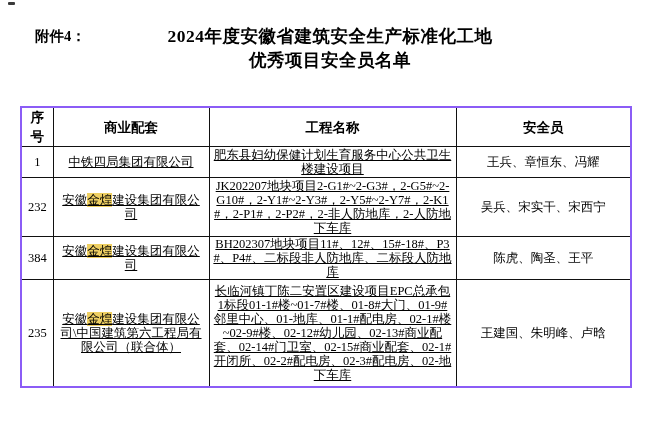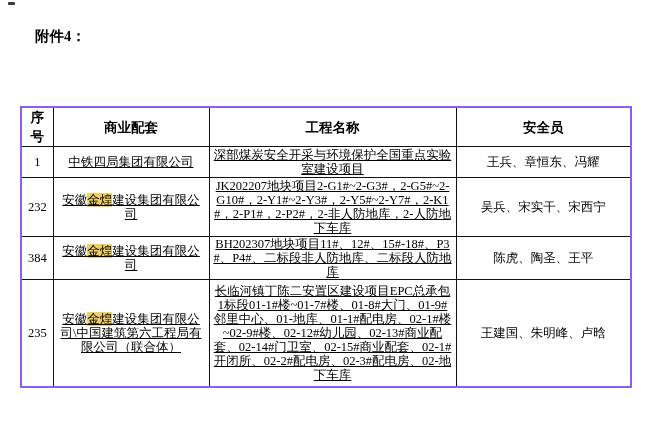--- a/index.html
+++ b/index.html
@@ -40,20 +40,22 @@
 </style>
 </head>
 <body>
 
 <div class="page">
   <div class="scan-speck"></div>
 
   <div class="attachment-label">附件4：</div>
 
   <div class="doc-title">
+    <div>2024年度安徽省建筑安全生产标准化工地</div>
+    <div>优秀项目安全员名单</div>
   </div>
 
   <table class="roster">
     <colgroup>
       <col class="c-no">
         <col class="c-company">
         <col class="c-project">
         <col class="c-officers">
     </colgroup>
     <thead>
@@ -61,21 +63,21 @@
         <th>序号</th>
         <th>商业配套</th>
         <th>工程名称</th>
         <th>安全员</th>
       </tr>
     </thead>
     <tbody>
         <tr style="height: 31px;">
       <td class="cell-serial">1</td>
       <td class="cell-company">中铁四局集团有限公司</td>
-      <td class="cell-project">深部煤炭安全开采与环境保护全国重点实验室建设项目</td>
+      <td class="cell-project">肥东县妇幼保健计划生育服务中心公共卫生楼建设项目</td>
       <td class="cell-officers">王兵、章恒东、冯耀</td>
     </tr>
         <tr style="height: 59px;">
       <td class="cell-serial">232</td>
       <td class="cell-company">安徽<span class="hl">金煌</span>建设集团有限公司</td>
       <td class="cell-project">JK202207地块项目2-G1#~2-G3#，2-G5#~2-G10#，2-Y1#~2-Y3#，2-Y5#~2-Y7#，2-K1#，2-P1#，2-P2#，2-非人防地库，2-人防地下车库</td>
       <td class="cell-officers">吴兵、宋实干、宋西宁</td>
     </tr>
         <tr style="height: 43px;">
       <td class="cell-serial">384</td>

